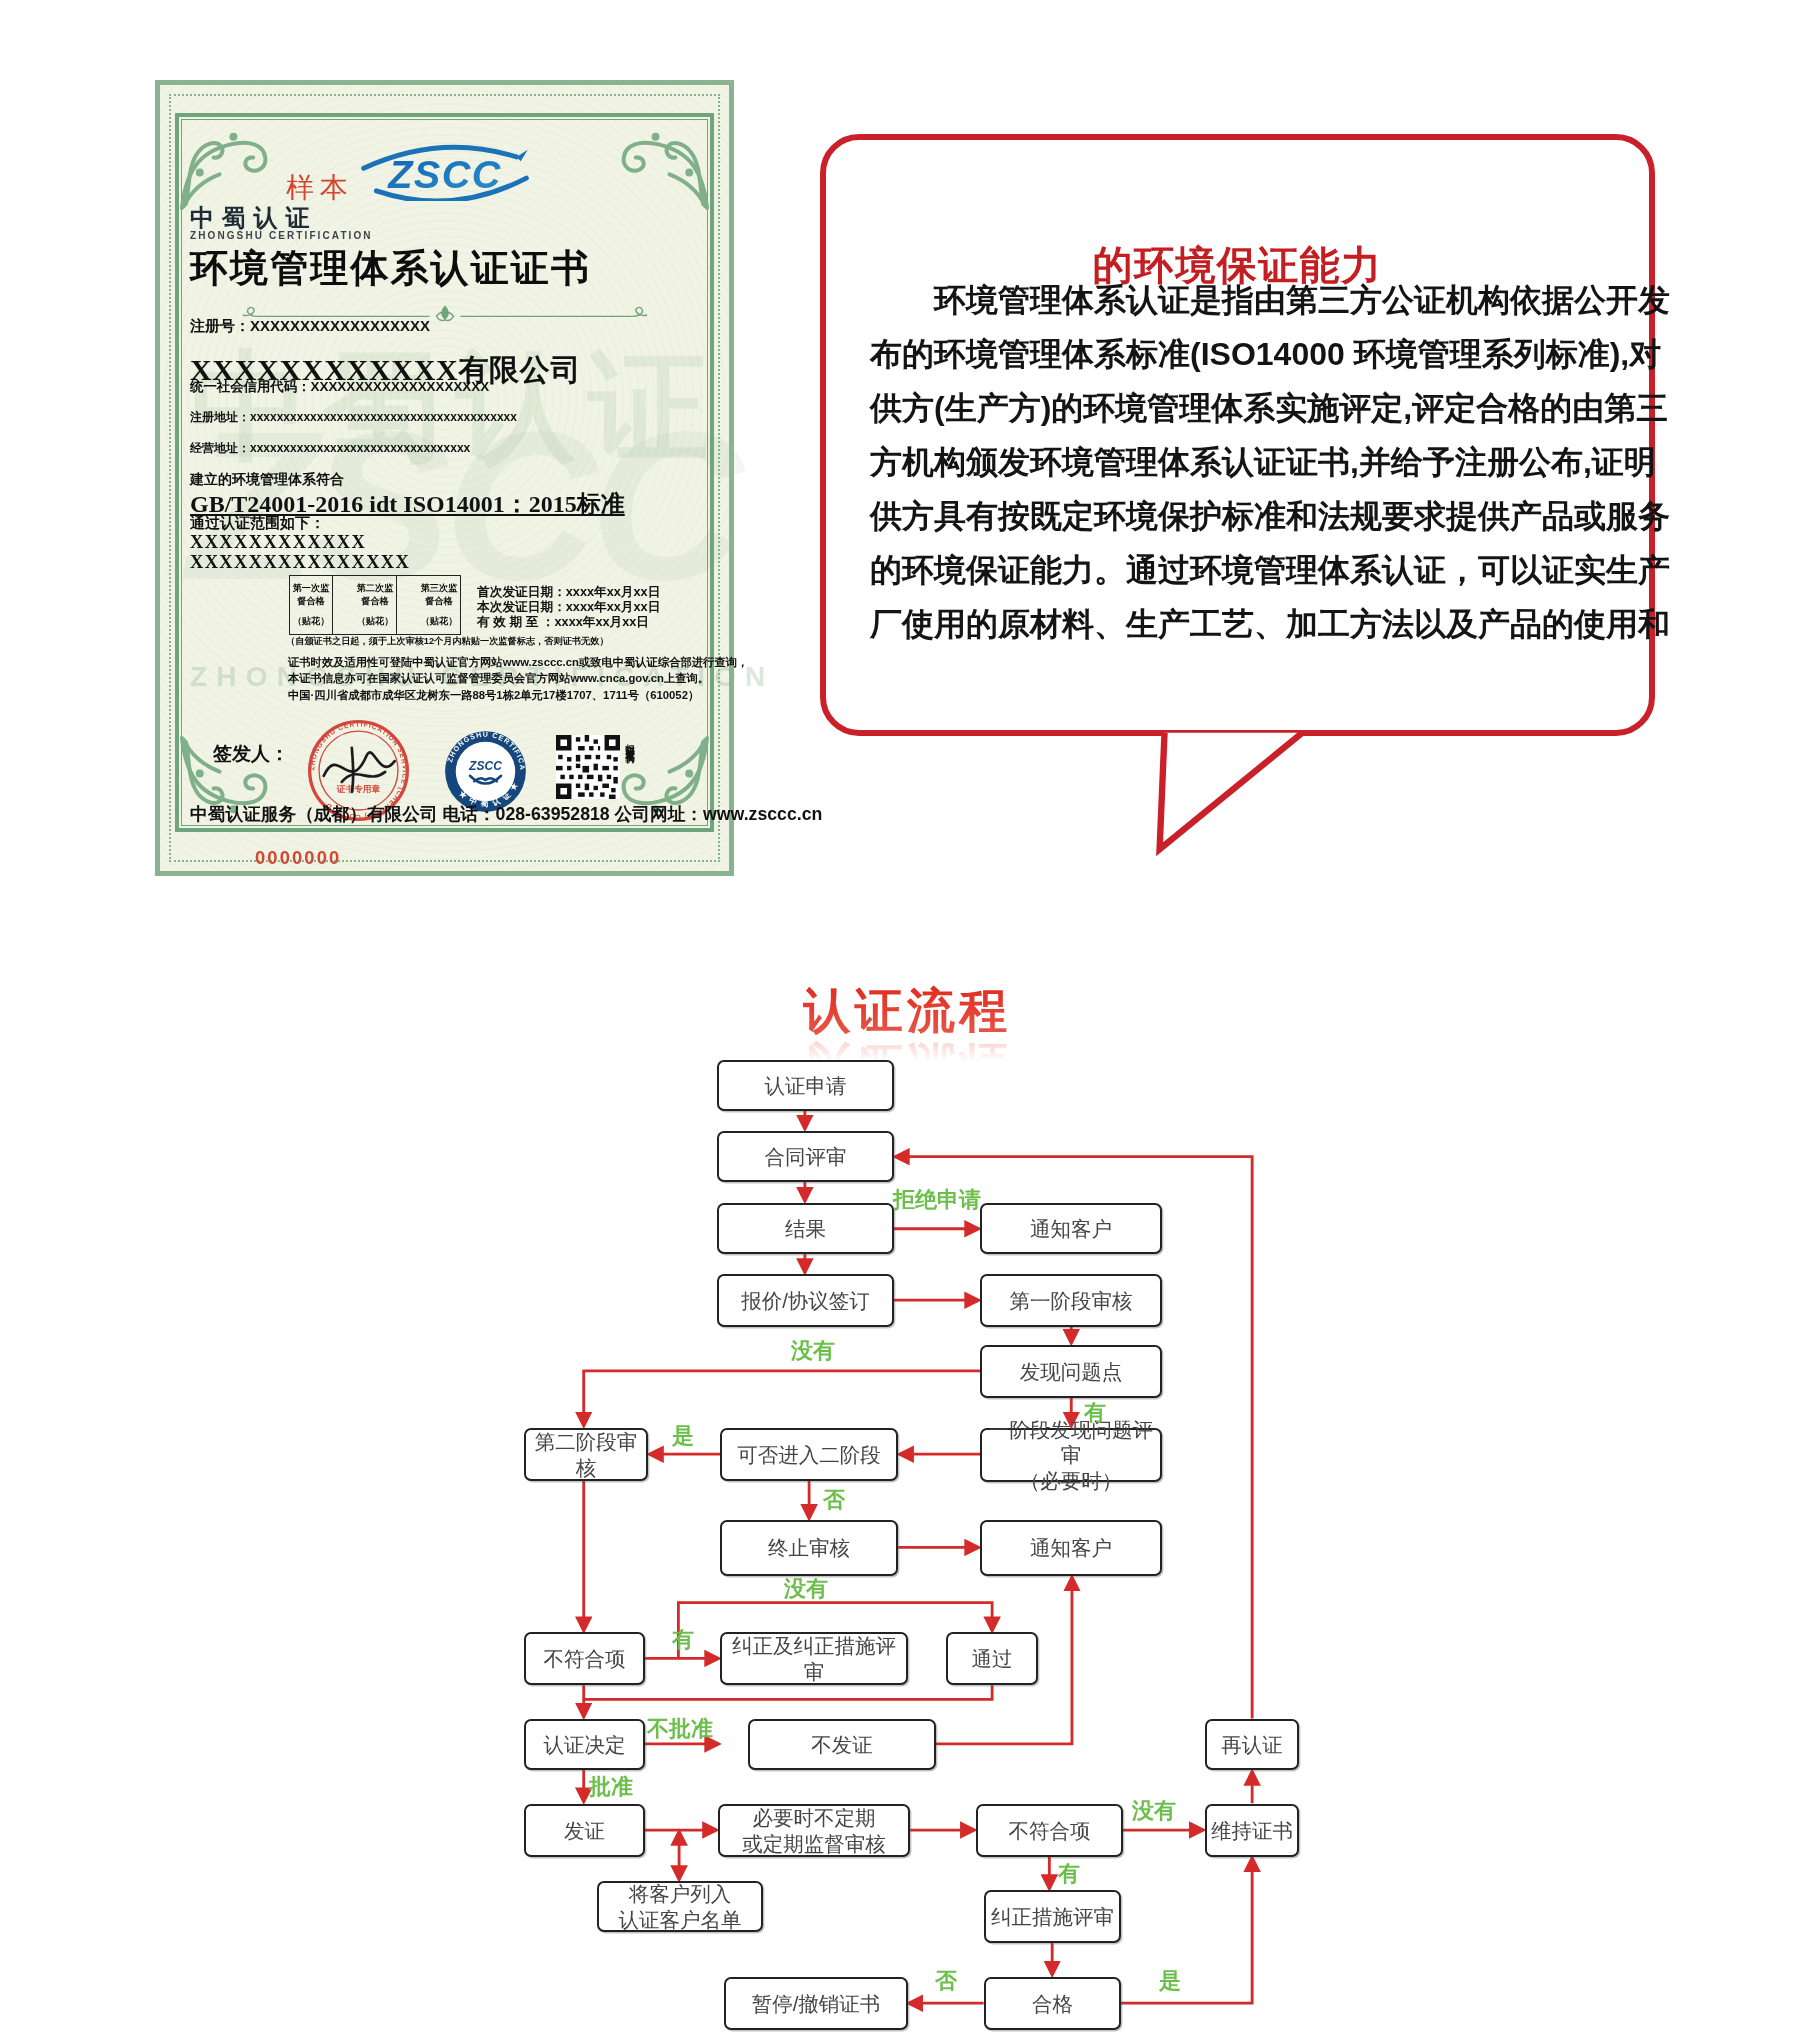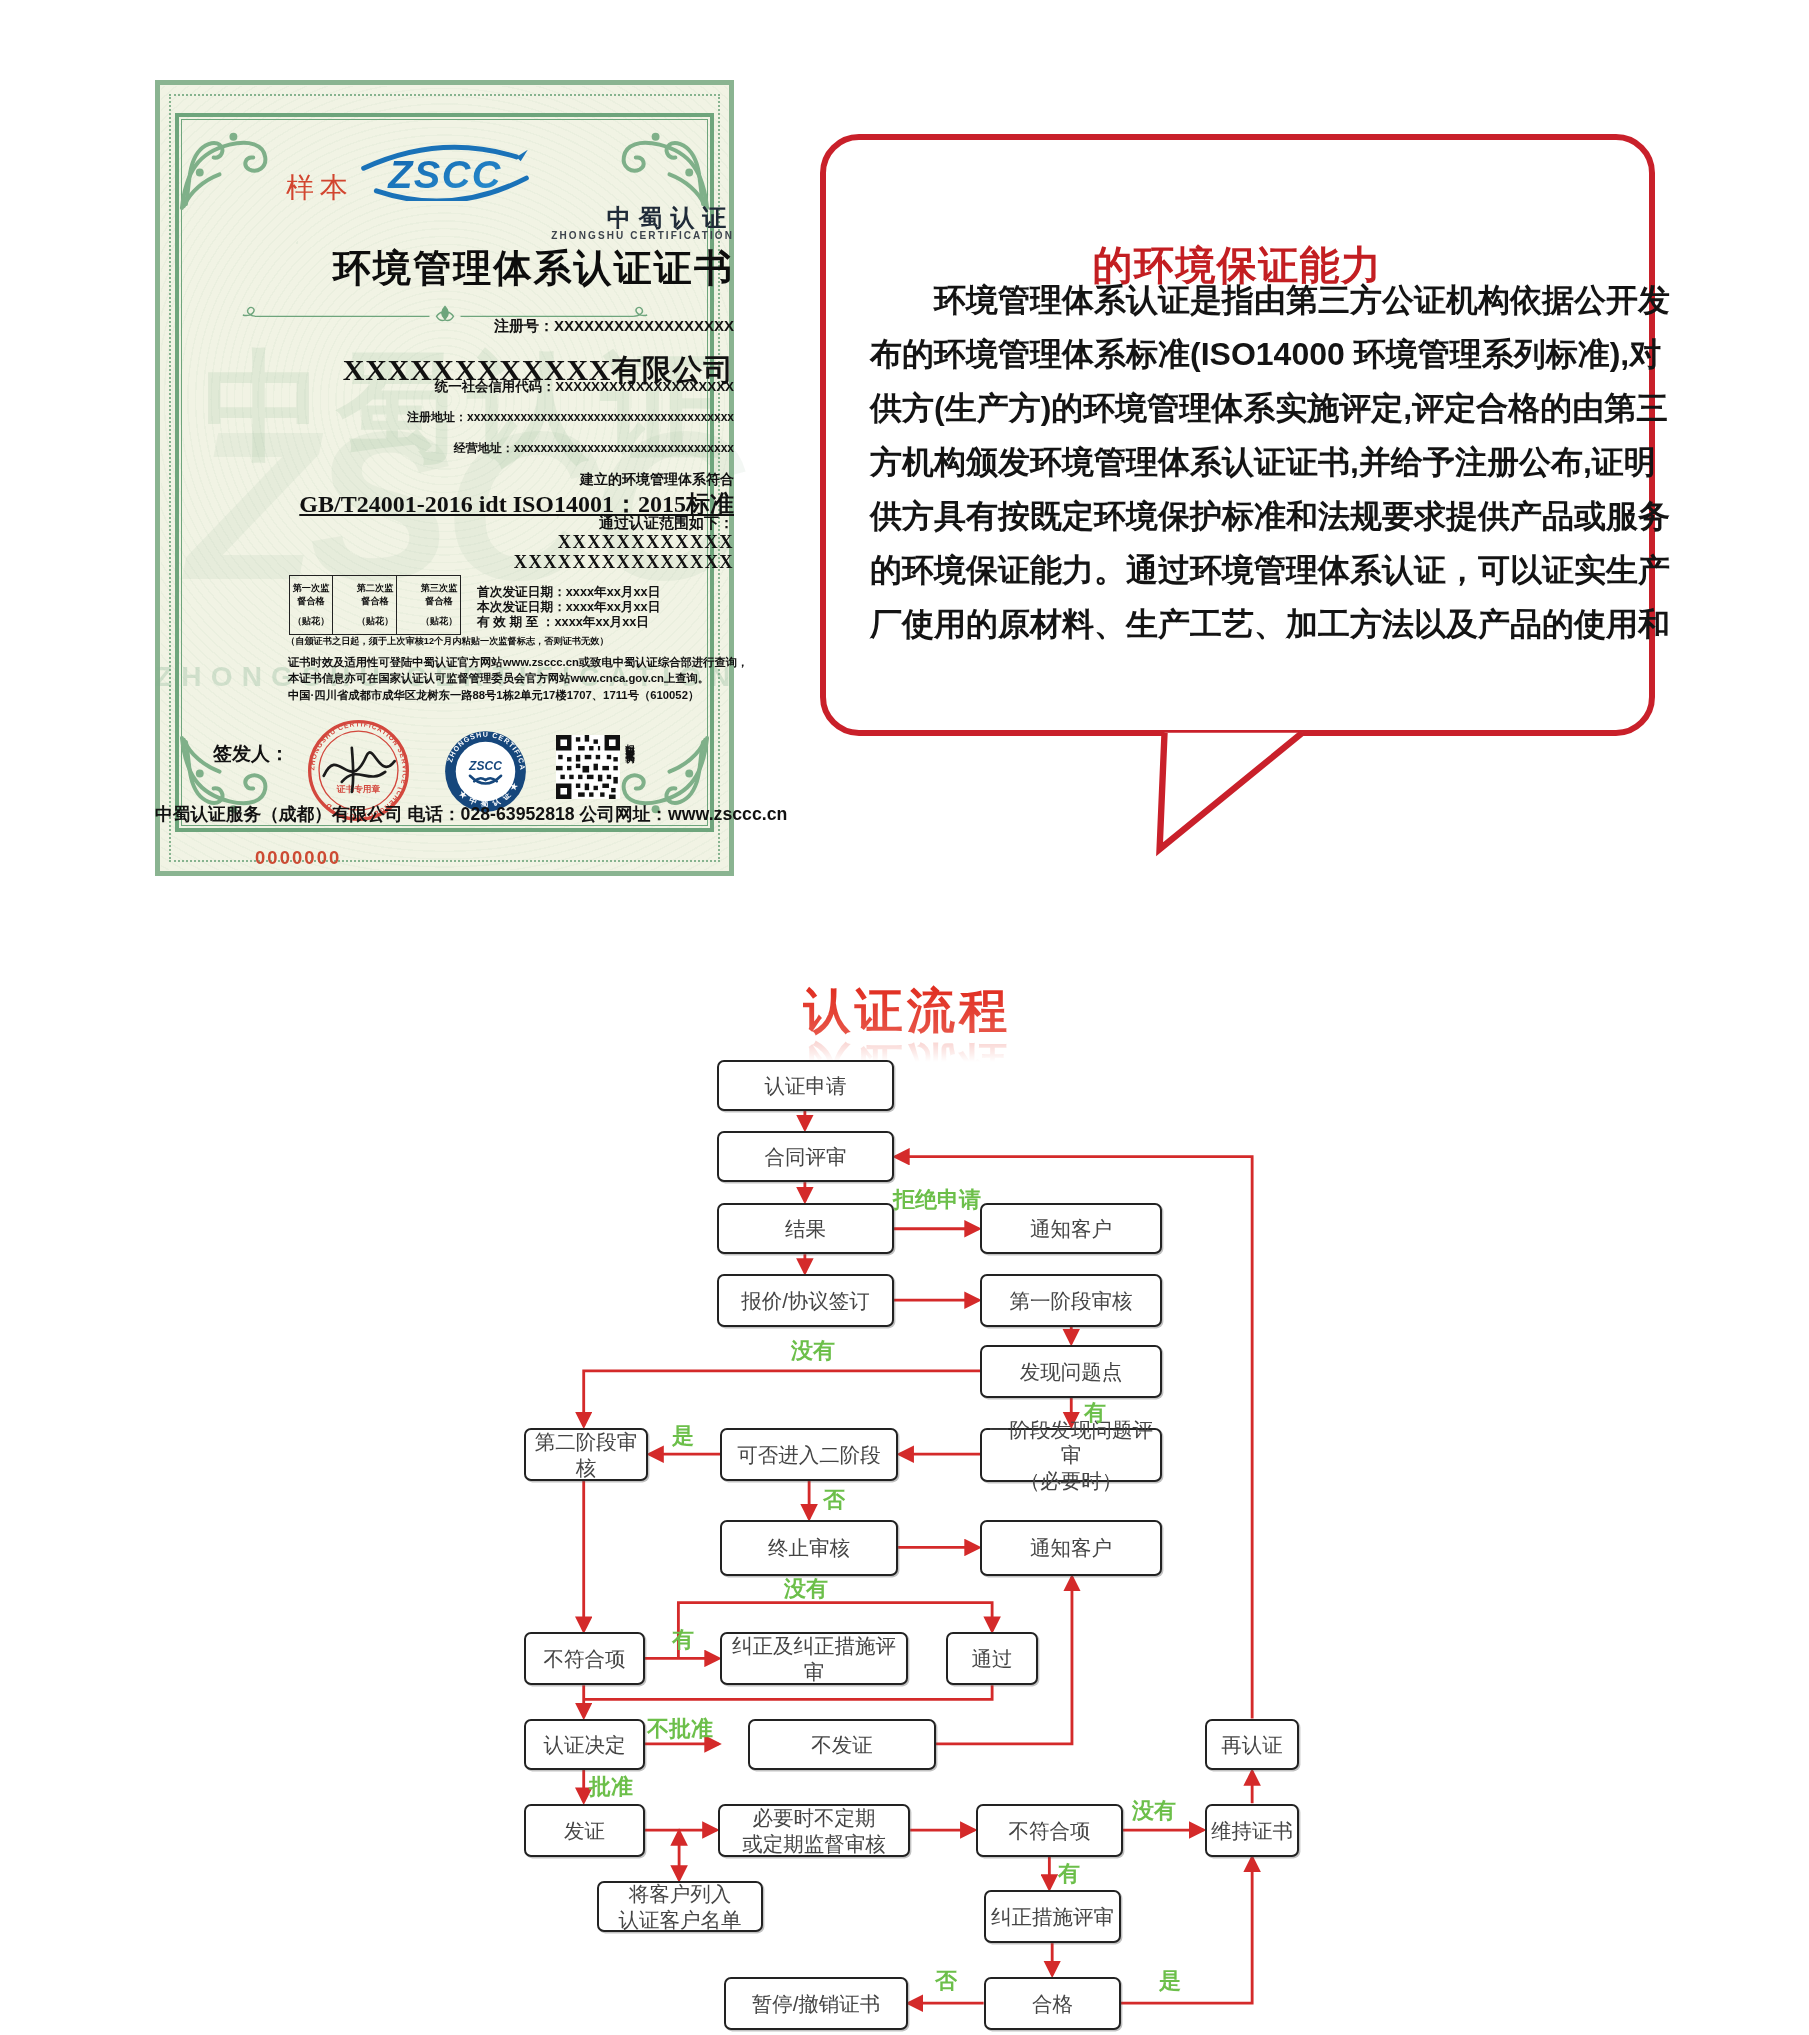--- a/index.html
+++ b/index.html
@@ -15,21 +15,21 @@
       repeating-radial-gradient(circle at 50% 40%, transparent 0 6.4px, rgba(127,176,137,.06) 6.4px 7.8px);}
   .cert-band{position:absolute;inset:0;border:5.7px solid #8ab491;}
   .cert-dotted{position:absolute;inset:14px;border:2.1px dotted #86b38f;}
   .cert-frame{position:absolute;left:20px;right:20px;top:33px;bottom:44px;border:4.2px solid #6ea57c;}
   .cert-frame:after{content:"";position:absolute;inset:2.1px;border:1.4px solid #6ea57c;}
   .flourish{position:absolute;width:99px;height:99px;color:#7fb089;}
   .fl-tl{left:21px;top:35px;}
   .fl-tr{right:21px;top:35px;transform:scaleX(-1);}
   .fl-bl{left:21px;bottom:45px;transform:scaleY(-1);}
   .fl-br{right:21px;bottom:45px;transform:scale(-1,-1);}
-  .cert .abs{position:absolute;left:0;width:100%;text-align:right;}
+  .cert .abs{position:absolute;left:0;width:100%;text-align:left;padding-left:35px;}
   .wm-cn{top:247px;font-size:120px;font-weight:bold;letter-spacing:12.7px;color:rgba(134,179,145,.16);white-space:nowrap;}
   .wm-en{top:581px;font-size:28px;font-weight:bold;letter-spacing:9.2px;color:rgba(134,179,145,.30);white-space:nowrap;}
   .wm-zscc{position:absolute;left:32px;top:304px;font-size:212px;font-style:italic;font-weight:bold;
            color:rgba(134,179,145,.10);letter-spacing:-7px;}
   .sample{position:absolute;left:131px;top:89px;font-size:28px;letter-spacing:5.7px;color:#d2452f;}
   .logo-svg{position:absolute;left:50%;top:64px;transform:translateX(-50%);}
   .logo-cn{top:122px;font-size:24px;font-weight:bold;letter-spacing:7.8px;color:#202b38;}
   .logo-en{top:150px;font-size:10px;font-weight:bold;letter-spacing:2.1px;color:#3c434c;}
   .cert-title{top:163px;font-size:38px;font-weight:bold;font-family:"Liberation Serif",serif;letter-spacing:2.1px;color:#0d0d0d;}
   .divider{position:absolute;left:50%;top:225px;transform:translateX(-50%);}

